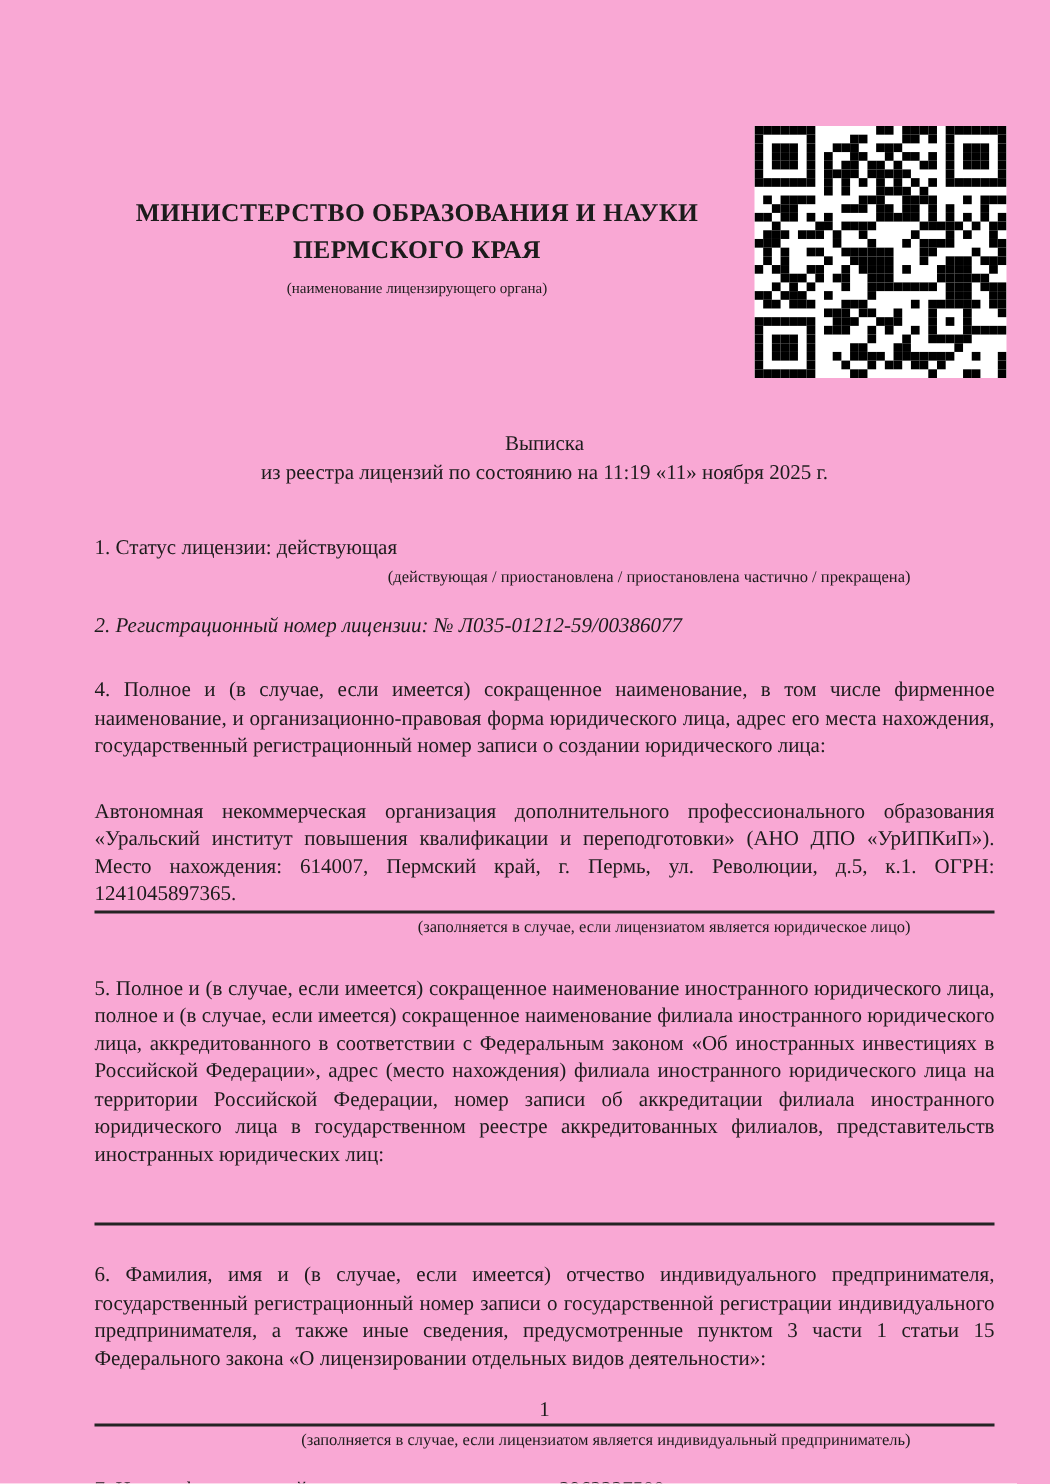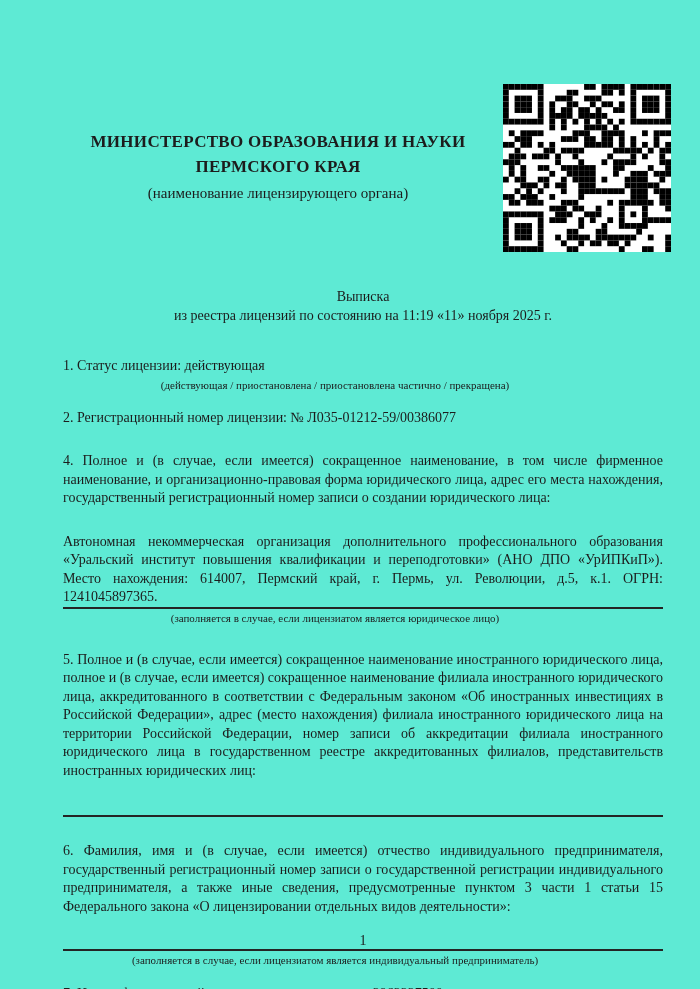--- a/index.html
+++ b/index.html
@@ -1,55 +1,55 @@
 <!DOCTYPE html>
 <html lang="ru"><head>
 <meta charset="utf-8">
 <style>
   * { margin:0; padding:0; box-sizing:border-box; }
   html, body { background:#ffffff; }
   .page {
     position:relative;
     width:700px; height:989px;
-    background:#5eead4;
+    background:#f9a8d4;
     font-family:"Liberation Serif","DejaVu Serif",serif;
     color:#1c1c1c;
     overflow:hidden;
   }
 
   
   .issuer {
     position:absolute; top:129px; left:63px; width:430px;
     text-align:center;
   }
   .issuer-name {
     font-weight:bold; font-size:17px; line-height:25px; letter-spacing:.3px;
     white-space:nowrap;
   }
-  .issuer-caption { font-size:15px; line-height:14px; margin-top:7px; }
+  .issuer-caption { font-size:10px; line-height:14px; margin-top:7px; }
 
   .qr {
     position:absolute; top:84px; left:503px;
     width:168px; height:168px; background:#ffffff; display:block;
   }
 
   
   .content {
     position:absolute; top:288px; left:63px; width:600px;
     font-size:14px; line-height:18.5px;
   }
   .doc-title { text-align:center; }
 
   .sec-1 { margin-top:32px; }
   .hint {
-    font-size:11px; line-height:15px; text-align:center;
+    font-size:11px; line-height:15px; text-align:right;
     padding-right:56px;
   }
   .hint-status { margin-top:2px; }
-  .sec-2 { margin-top:16px; }
+  .sec-2 { margin-top:16px;font-style:italic; }
   .sec-3 { margin-top:14px; }
 
   .block { margin-top:11px; }
   .question, .answer { text-align:justify;margin-top:25px; }
   .blank-5 { height:10px; }
   .blank-6 { height:8px; }
   .rule { border-top:2px solid #242424; }
   .hint-under { margin-top:2px; }
   .sec-7 { margin-top:17px; }
 

